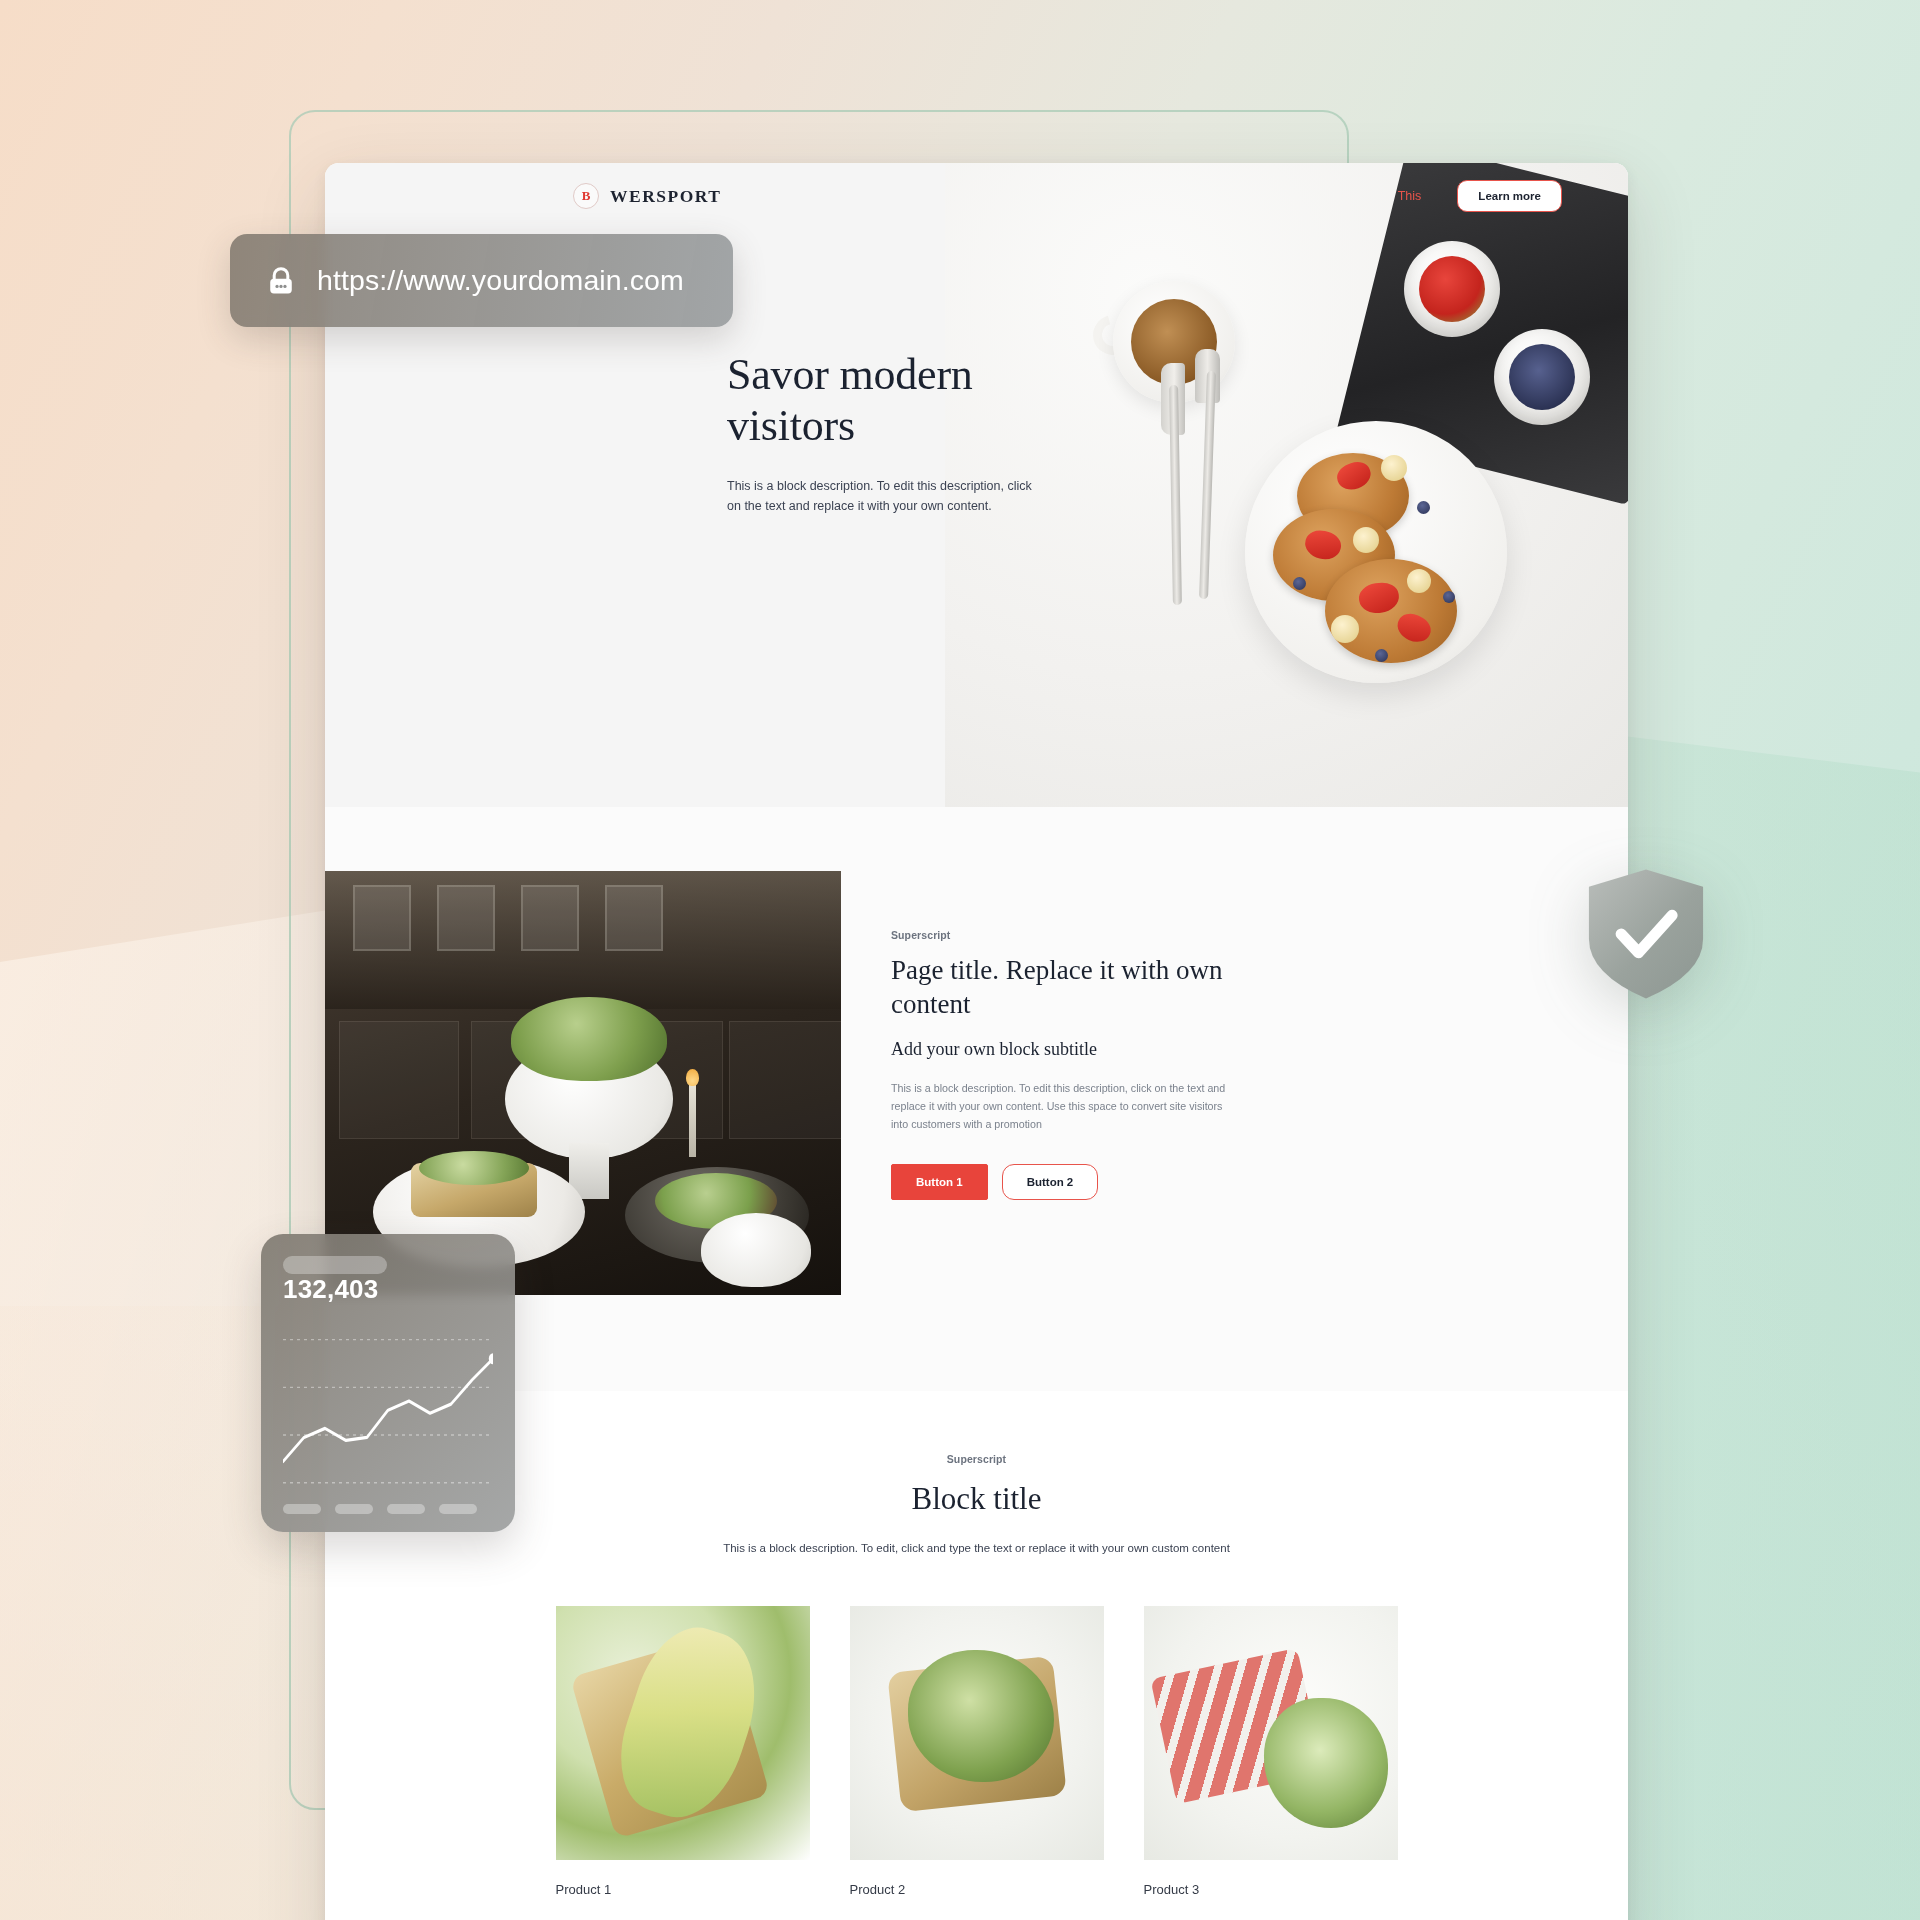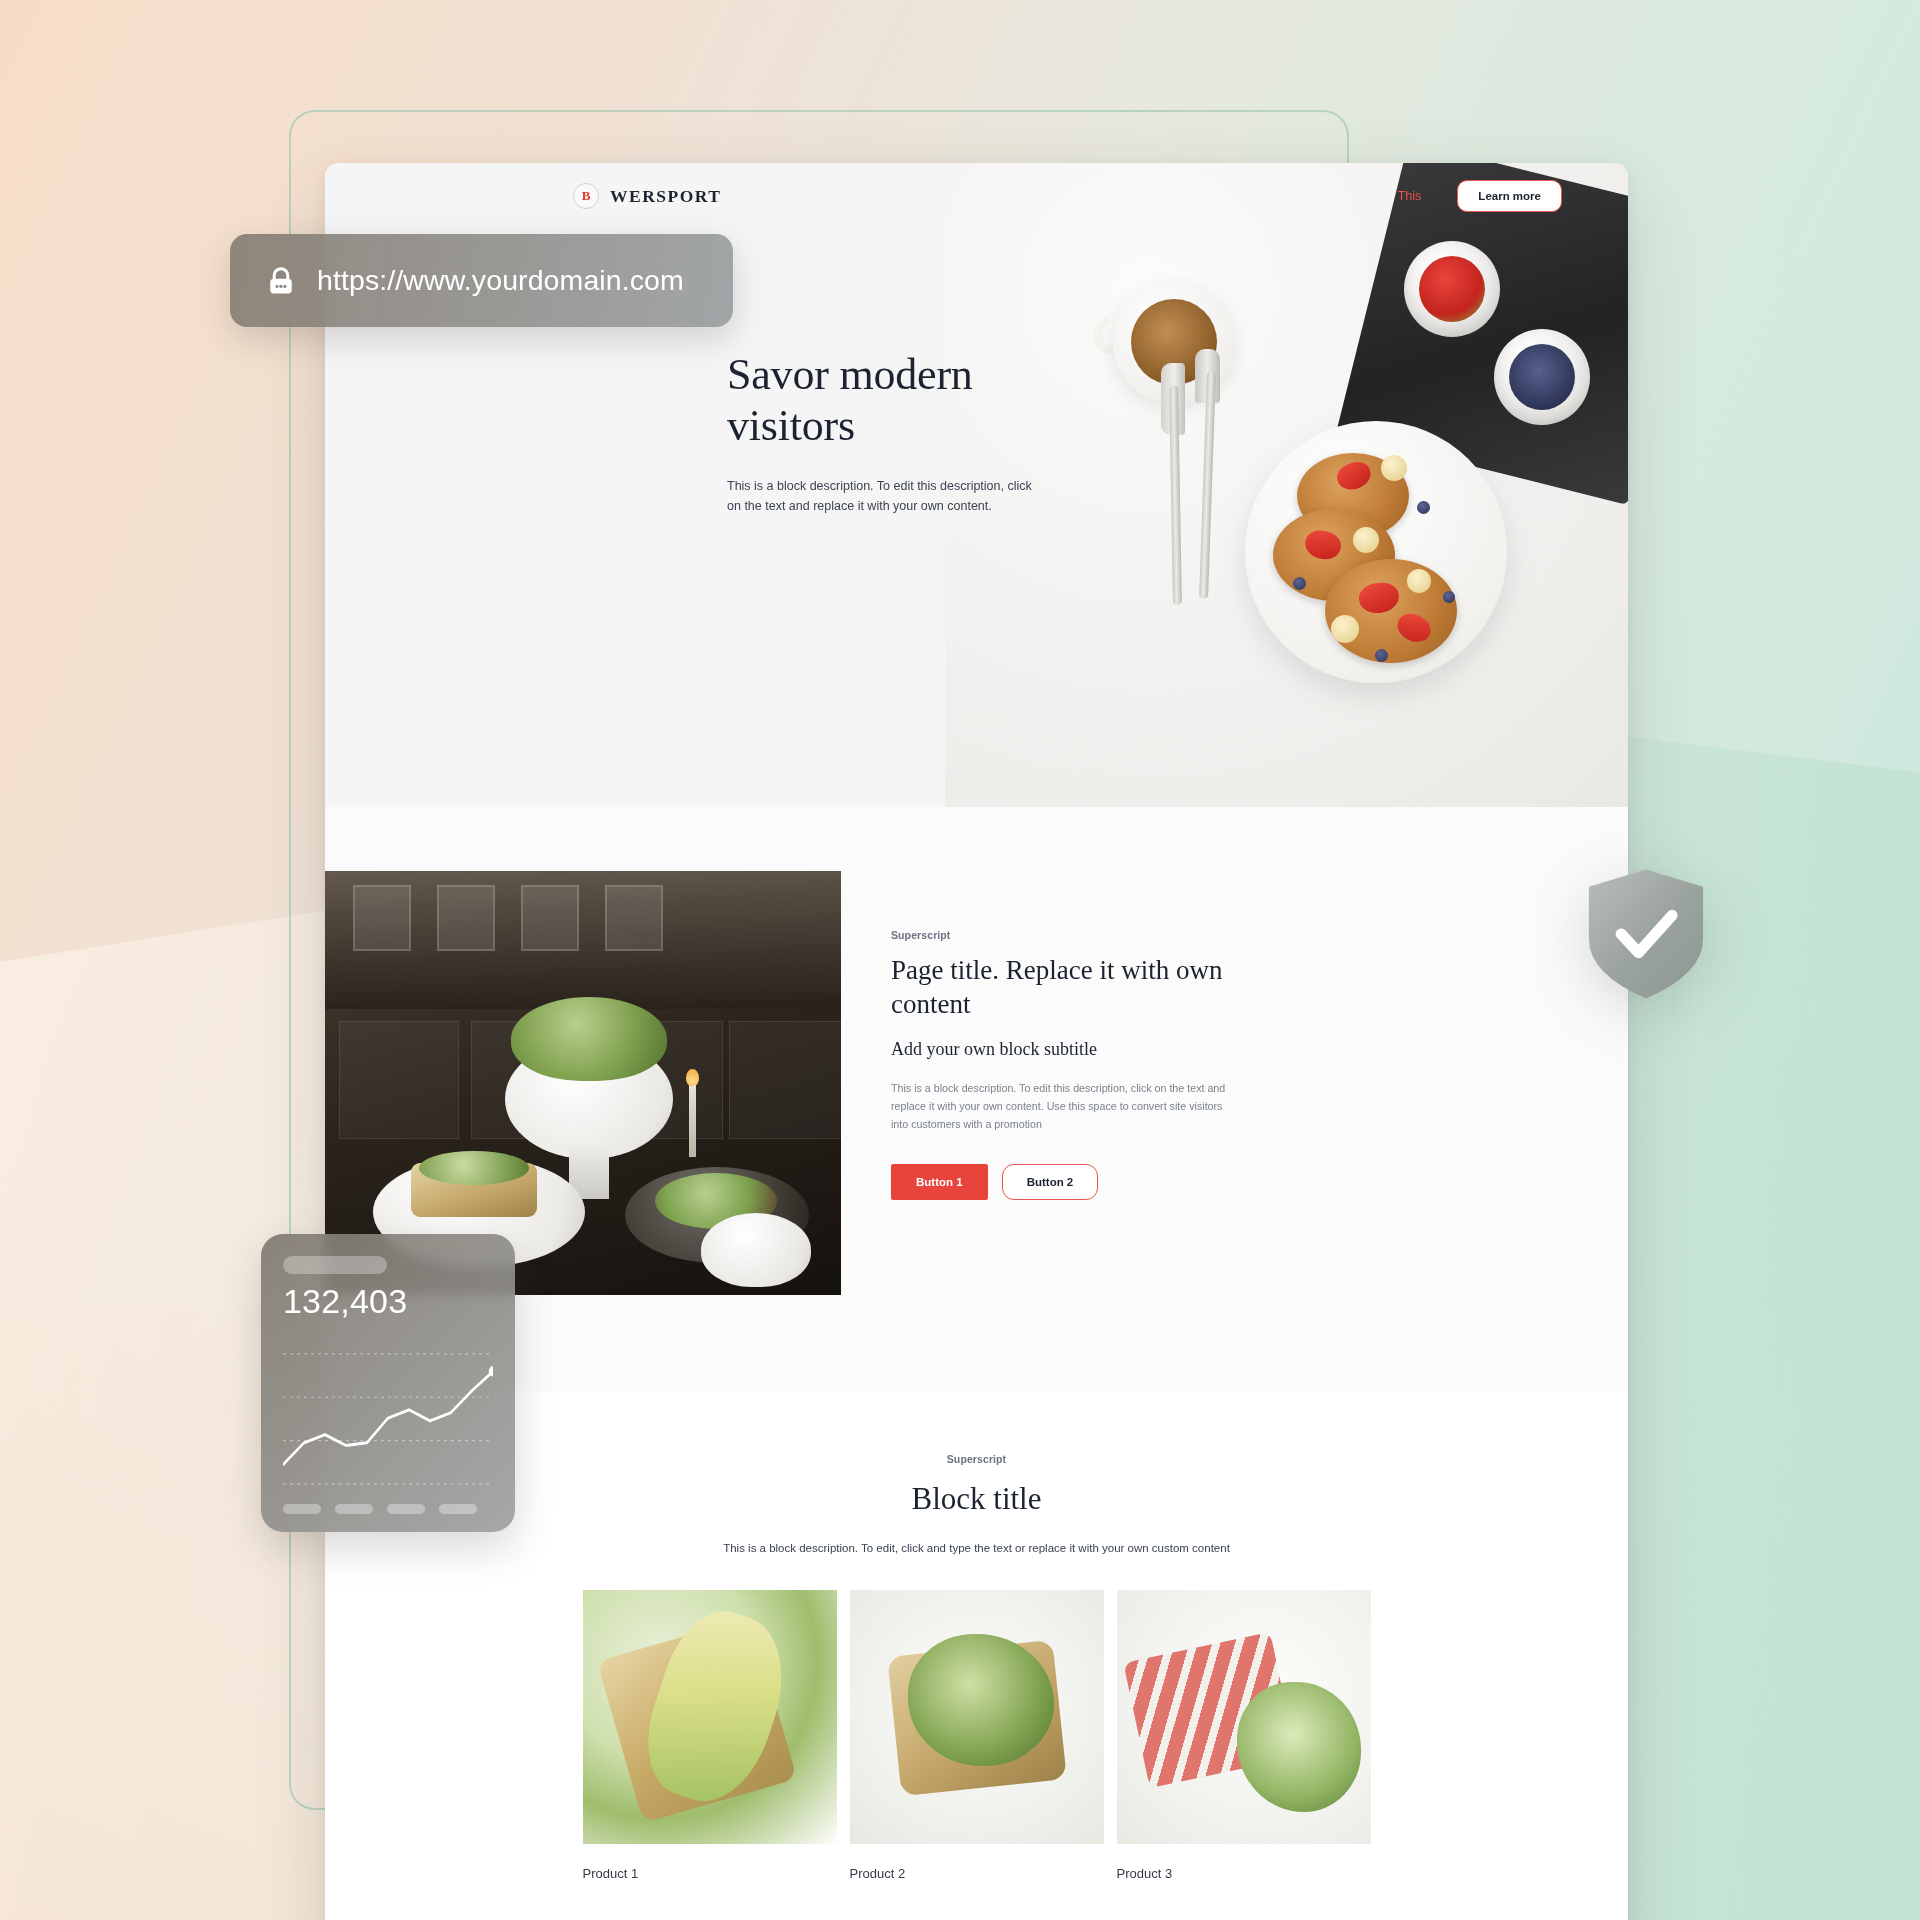--- a/index.html
+++ b/index.html
@@ -335,22 +335,22 @@
   }
   .sec3-title {
     font-family: "Liberation Serif", serif;
     font-size: 31px; color: #1b2230; margin-top: 16px; font-weight: 400;
   }
   .sec3-desc {
     font-size: 11.5px; line-height: 1.65; color: #3b4252;
     width: 530px; margin: 22px auto 0 auto;
   }
   .product-row {
-    display: flex; justify-content: center; gap: 13px;
-    margin-top: 32px;
+    display: flex; justify-content: center; gap: 40px;
+    margin-top: 48px;
   }
   .product { width: 254px; text-align: left; }
   .product-img {
     width: 254px; height: 254px; overflow: hidden; position: relative;
     background: #f4f5f2;
   }
   .pimg-1 {
     background:
       radial-gradient(circle at 30% 28%, #e9f0d8 0%, #cfe0ae 38%, #9fbd6c 62%, #ffffff 100%);
   }
@@ -427,22 +427,22 @@
     backdrop-filter: blur(6px);
     box-shadow: 0 16px 40px rgba(70,62,55,.20);
     padding: 22px 22px 18px 22px;
     display: flex; flex-direction: column;
   }
   #stats-card .skeleton-bar {
     width: 104px; height: 18px; border-radius: 9px;
     background: rgba(255,255,255,.30);
   }
   #stats-card .stat-value {
-    margin-top: 8px;
-    font-size: 34px; font-weight: 400; color: #ffffff;
+    margin-top: 0;
+    font-size: 26px; font-weight: 700; color: #ffffff;
     letter-spacing: .2px;
   }
   #stats-card .chart-wrap {
     position: relative; flex: 1; margin-top: 16px;
   }
   #stats-card svg { position: absolute; inset: 0; width: 100%; height: 100%; }
   #stats-card .pill-row {
     display: flex; gap: 14px; margin-top: 8px;
   }
   #stats-card .mini-pill {

